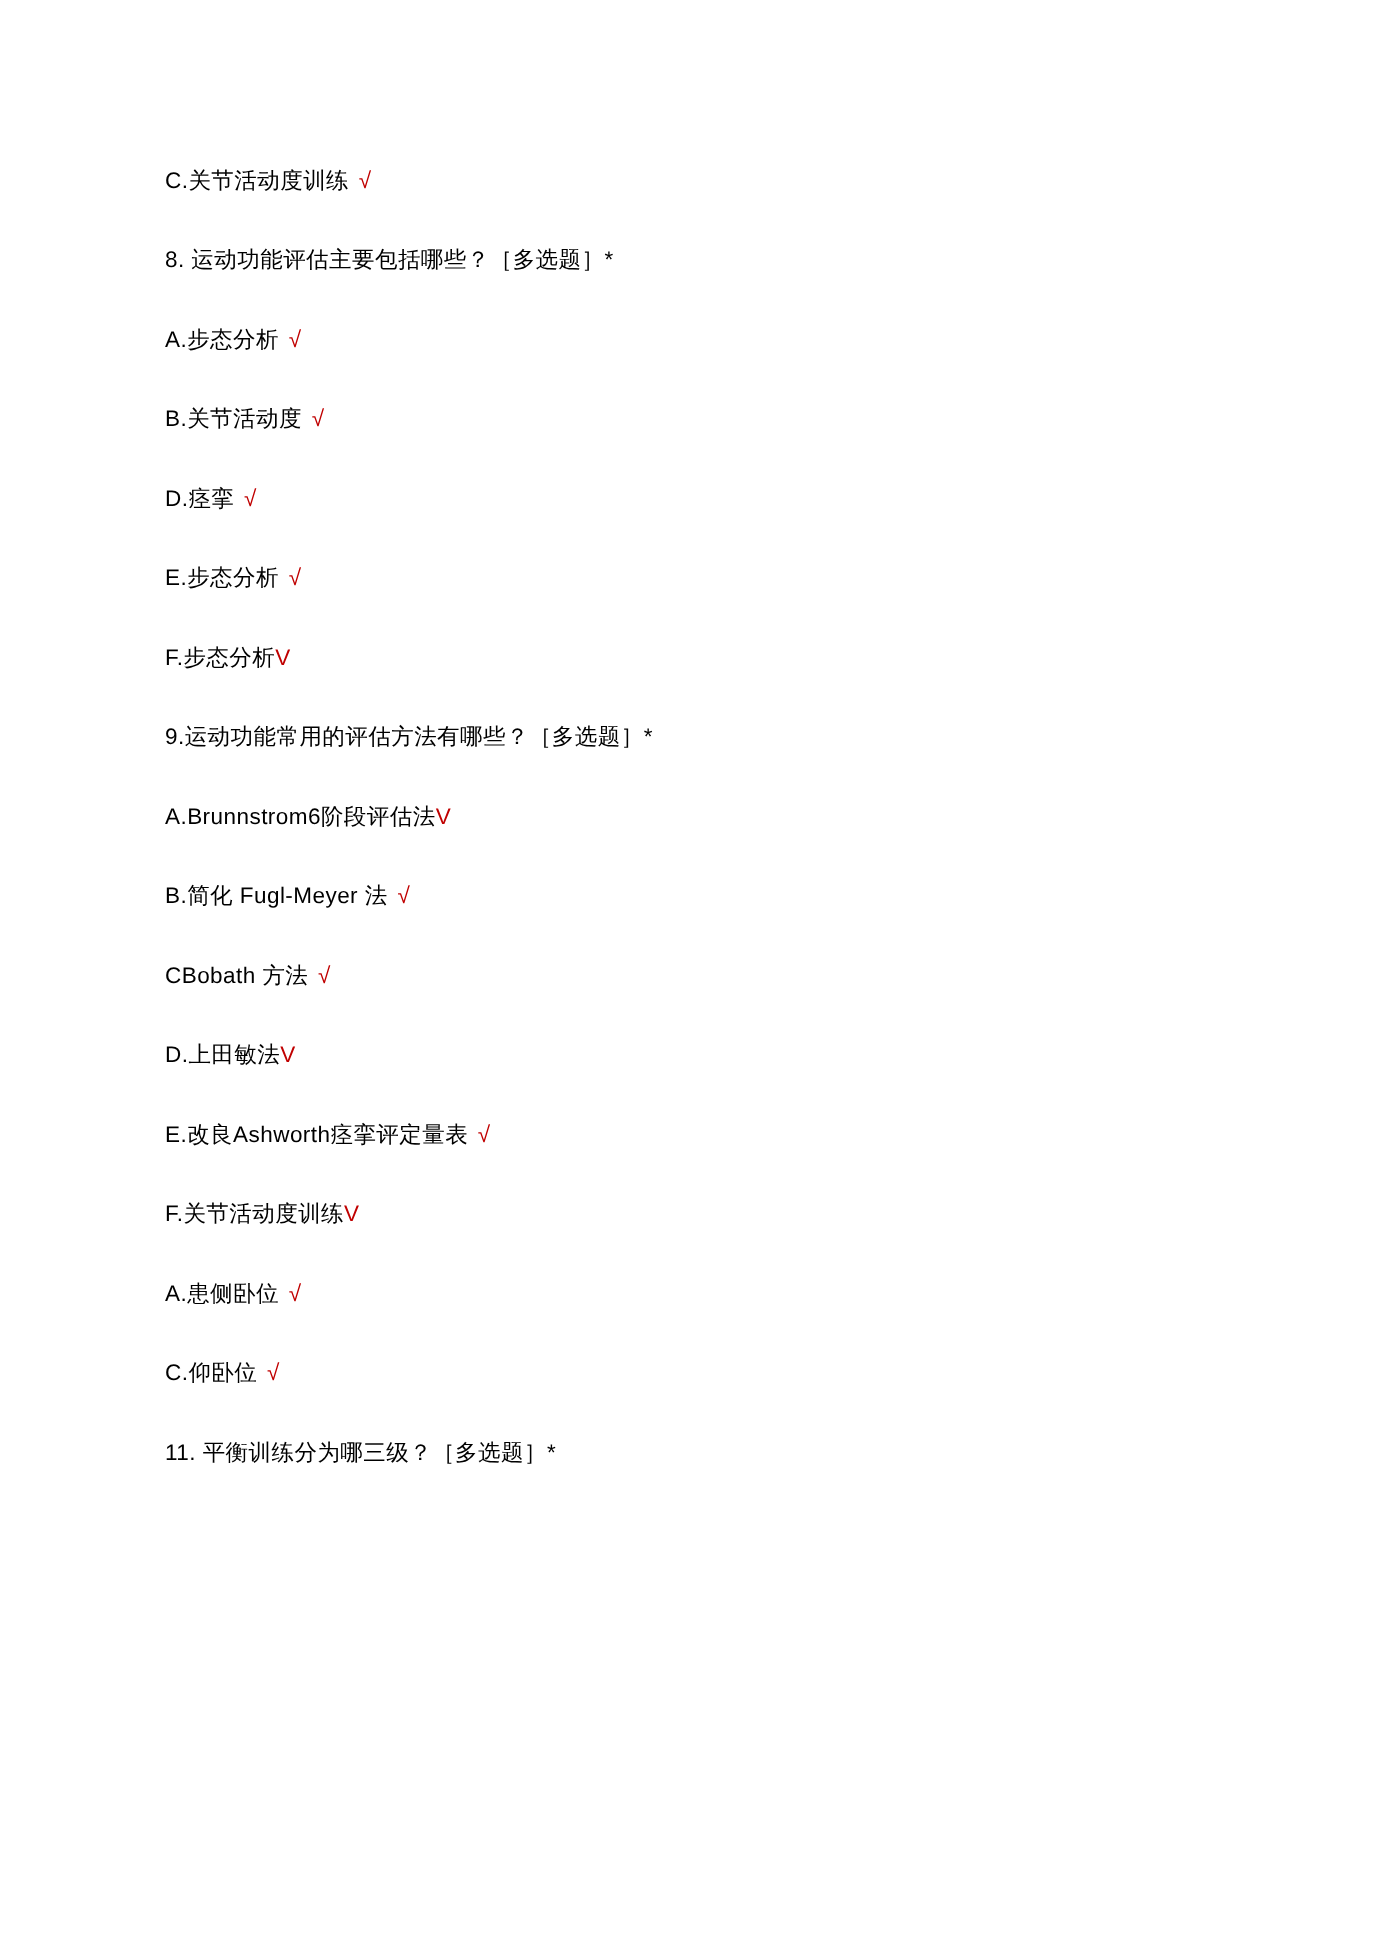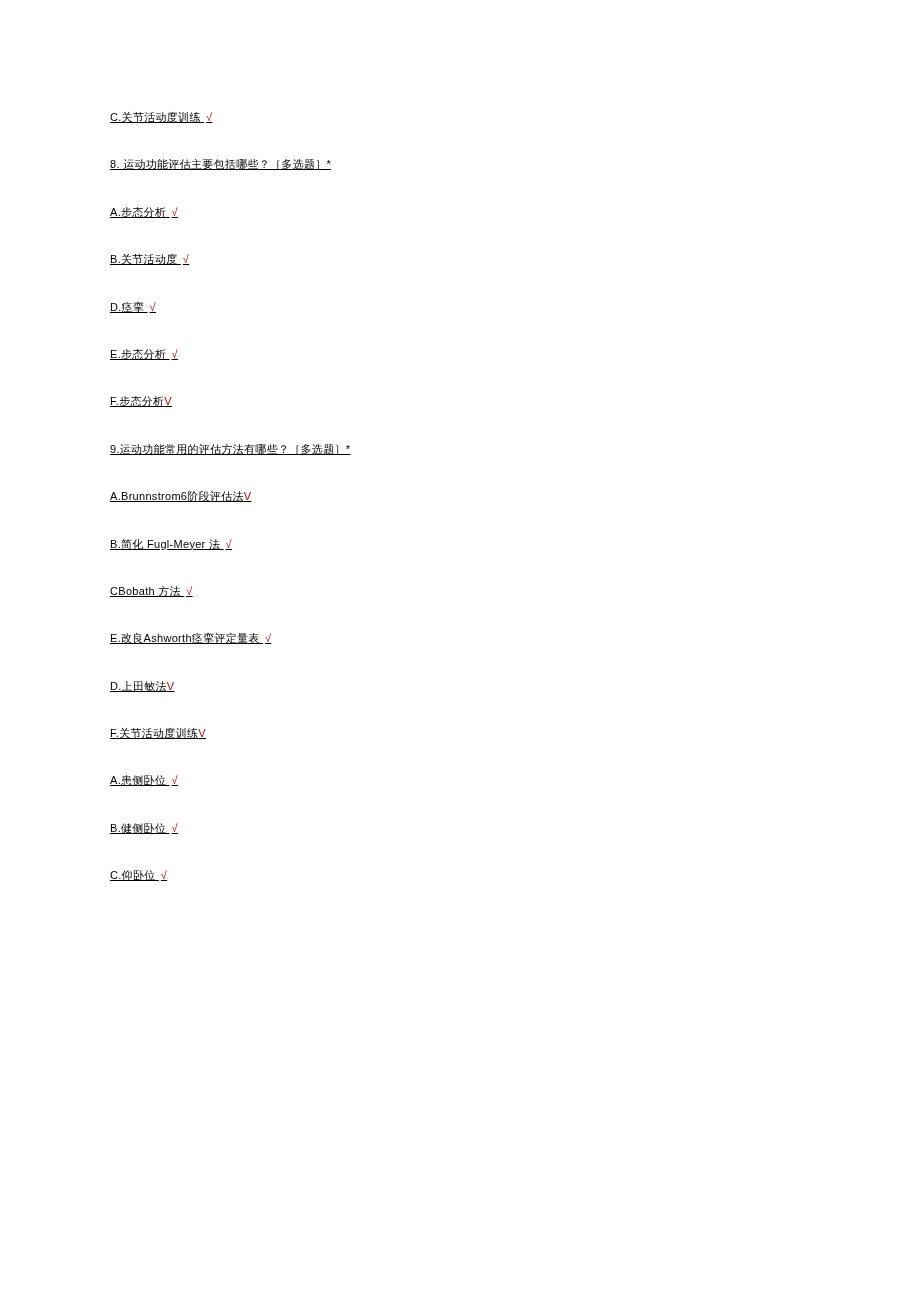--- a/index.html
+++ b/index.html
@@ -7,26 +7,25 @@
     padding: 0;
     background: #ffffff;
     font-family: Arial, "Microsoft YaHei", "SimSun", sans-serif;
     width: 920px;
   }
   .page {
     padding: 110px 110px 60px 110px;
     box-sizing: border-box;
   }
   .line {
-    font-size: 11px;
+    font-size: 15px;
     color: #000000;
     line-height: 1.4;
     margin-bottom: 32px;
     letter-spacing: 0.3px;
-    text-decoration: underline;
   }
   .check {
     color: #c00000;
     margin-left: 2px;
   }
   .vmark {
     color: #c00000;
   }
 </style>
 </head>
@@ -37,19 +36,19 @@
     <div class="line"><span>8. 运动功能评估主要包括哪些？［多选题］*</span></div>
     <div class="line"><span>A.步态分析 </span><span class="check">√</span></div>
     <div class="line"><span>B.关节活动度 </span><span class="check">√</span></div>
     <div class="line"><span>D.痉挛 </span><span class="check">√</span></div>
     <div class="line"><span>E.步态分析 </span><span class="check">√</span></div>
     <div class="line"><span>F.步态分析</span><span class="vmark">V</span></div>
     <div class="line"><span>9.运动功能常用的评估方法有哪些？［多选题］*</span></div>
     <div class="line"><span>A.Brunnstrom6阶段评估法</span><span class="vmark">V</span></div>
     <div class="line"><span>B.简化 Fugl-Meyer 法  </span><span class="check">√</span></div>
     <div class="line"><span>CBobath 方法  </span><span class="check">√</span></div>
+    <div class="line"><span>D.上田敏法</span><span class="vmark">V</span></div>
     <div class="line"><span>E.改良Ashworth痉挛评定量表 </span><span class="check">√</span></div>
-    <div class="line"><span>D.上田敏法</span><span class="vmark">V</span></div>
     <div class="line"><span>F.关节活动度训练</span><span class="vmark">V</span></div>
     <div class="line"><span>A.患侧卧位 </span><span class="check">√</span></div>
-    <div class="line"><span>B.健侧卧位 </span><span class="check">√</span></div>
     <div class="line"><span>C.仰卧位 </span><span class="check">√</span></div>
+    <div class="line"><span>11. 平衡训练分为哪三级？［多选题］*</span></div>
   </div>
 
 </body></html>

